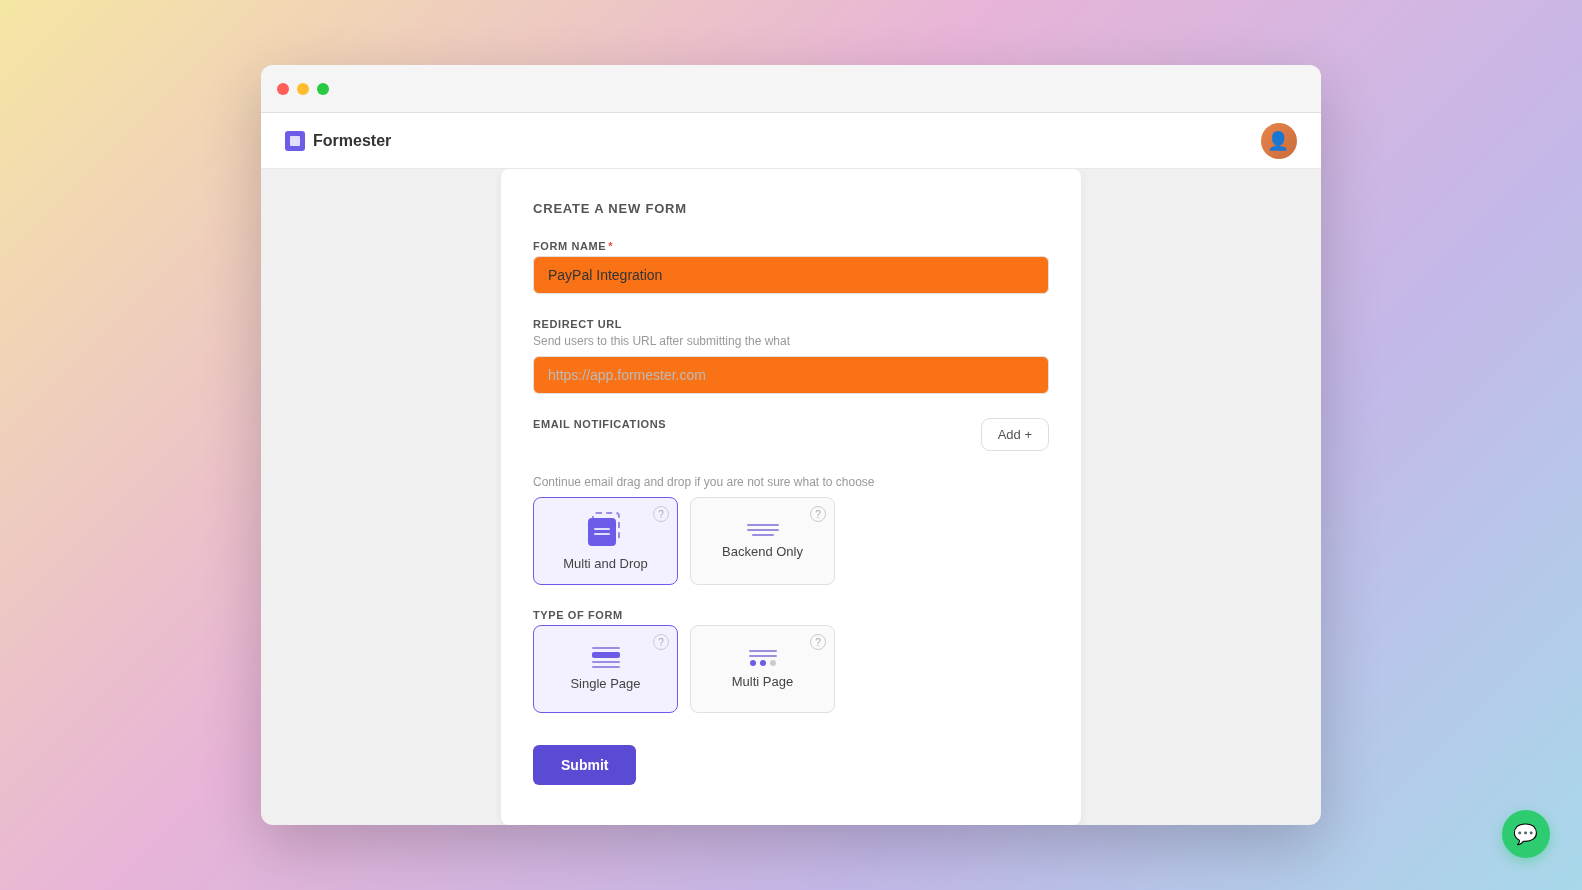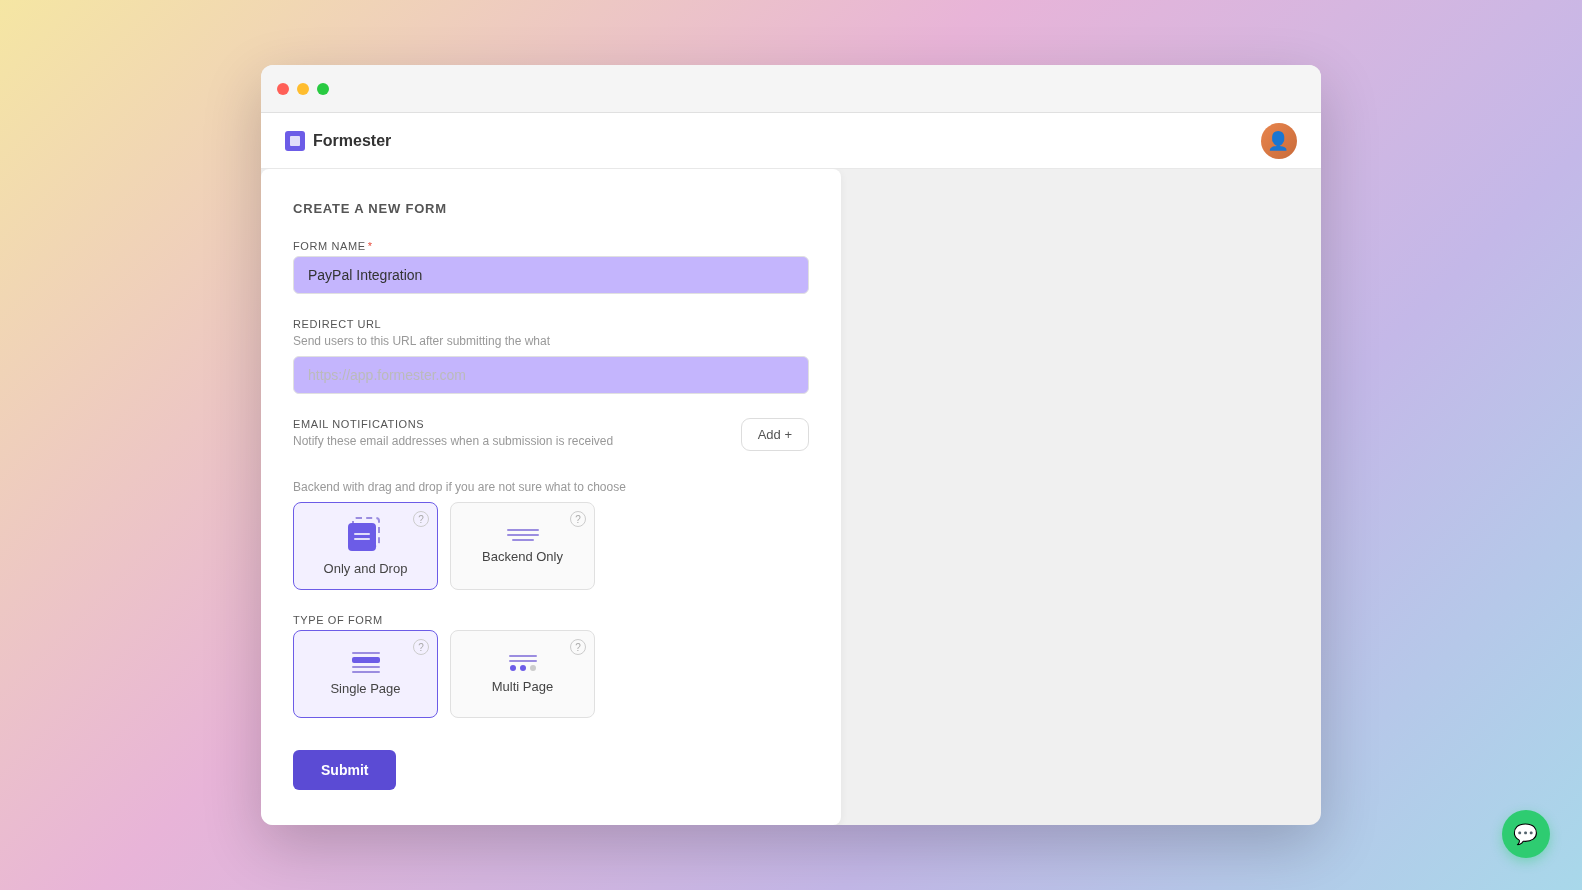--- a/index.html
+++ b/index.html
@@ -94,20 +94,21 @@
       position: relative;
     }
     .user-avatar::after {
       content: '👤';
       font-size: 18px;
     }
     .main-content {
       flex: 1;
       overflow-y: auto;
       display: flex;
+      justify-content: center;
     }
     .form-card {
       background: #ffffff;
       border-radius: 8px;
       padding: 32px;
       width: 580px;
       box-shadow: 0 2px 8px rgba(0,0,0,0.06);
     }
     .page-title {
       font-size: 13px;
@@ -115,21 +116,21 @@
       color: #555;
       letter-spacing: 0.8px;
       margin-bottom: 24px;
       text-transform: uppercase;
     }
     .field-section {
       margin-bottom: 24px;
     }
     .field-label {
       font-size: 11px;
-      font-weight: 400;
+      font-weight: 700;
       color: #555;
       letter-spacing: 0.6px;
       text-transform: uppercase;
       margin-bottom: 4px;
       display: flex;
       align-items: center;
       gap: 2px;
     }
     .required-star {
       color: #e74c3c;
@@ -140,21 +141,21 @@
       margin-bottom: 8px;
     }
     .text-input {
       width: 100%;
       padding: 10px 14px;
       border: 1px solid #e0e0e0;
       border-radius: 6px;
       font-size: 14px;
       color: #333;
       outline: none;
-      background: #c4b5fd;
+      background: #f97316;
     }
     .text-input::placeholder {
       color: #bbb;
     }
     .email-row {
       display: flex;
       align-items: flex-start;
       justify-content: space-between;
     }
     .email-info { flex: 1; }
@@ -376,38 +377,37 @@
         <div class="field-label">REDIRECT URL</div>
         <div class="field-hint">Send users to this URL after submitting the what</div>
         <input class="text-input" type="text" placeholder="https://app.formester.com" style="">
       </div>
 
       
       <div class="field-section">
         <div class="email-row">
           <div class="email-info">
             <div class="field-label">EMAIL NOTIFICATIONS</div>
-            <div class="field-hint">Notify these email addresses when a submission is received</div>
           </div>
           <button class="add-button">Add +</button>
         </div>
       </div>
 
       
       <div class="field-section">
-        <div class="field-hint">Backend with drag and drop if you are not sure what to choose</div>
+        <div class="field-hint">Continue email drag and drop if you are not sure what to choose</div>
         <div class="service-grid">
 
           <div class="service-card selected">
             <div class="card-help">?</div>
             <div class="icon-drag-drop">
               <div class="card-back"></div>
               <div class="card-front"></div>
             </div>
-            <span class="service-card-label">Only and Drop</span>
+            <span class="service-card-label">Multi and Drop</span>
           </div>
 
           <div class="service-card">
             <div class="card-help">?</div>
             <div class="icon-backend">
               <div class="line"></div>
               <div class="line"></div>
               <div class="line line-short"></div>
             </div>
             <span class="service-card-label">Backend Only</span>

